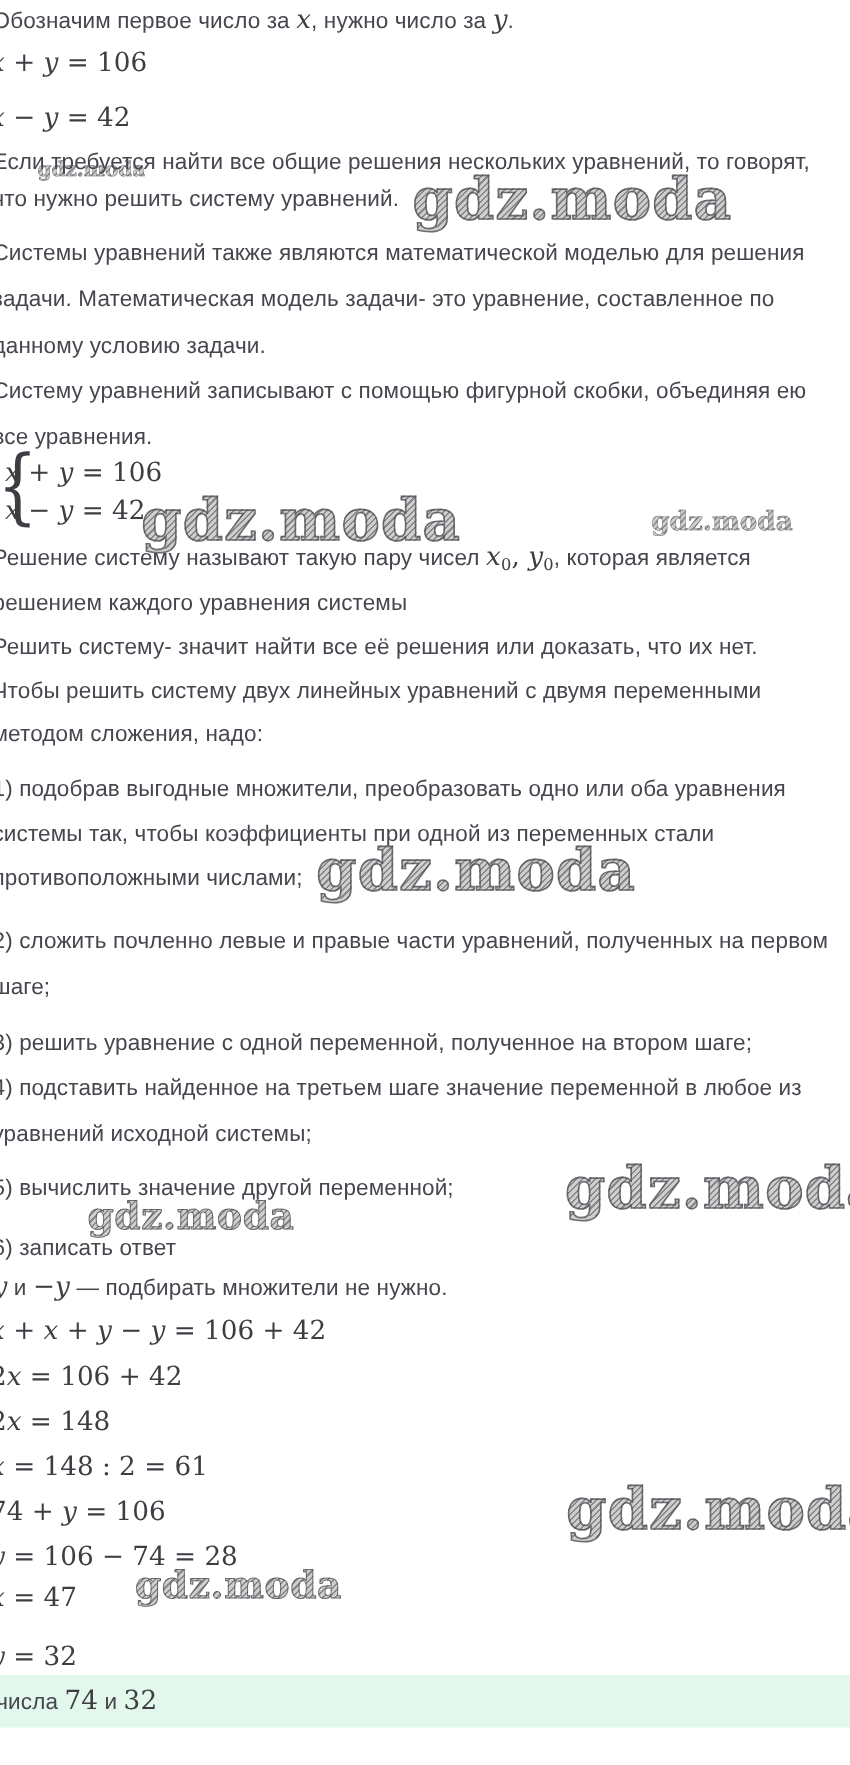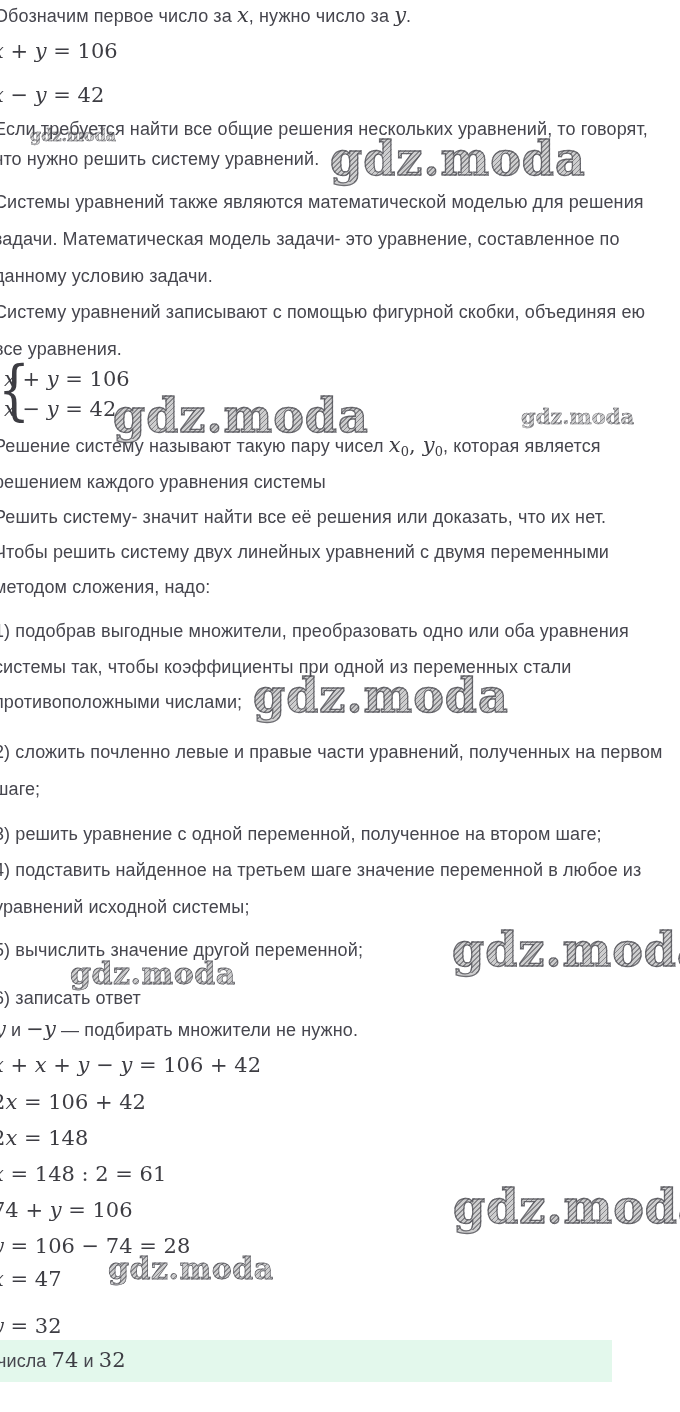--- a/index.html
+++ b/index.html
@@ -68,21 +68,21 @@
     letter-spacing: 1px;
     line-height: 1;
   }
   .wm-sm { font-size: 16px; -webkit-text-stroke-width: 0.4px; letter-spacing: 0; }
   .wm-md { font-size: 30px; -webkit-text-stroke-width: 0.8px; letter-spacing: 0.5px; }
   .wm-bg { font-size: 46px; }
   
   .answer-box {
     position: absolute;
     left: 0; top: 1340px;
-    width: 612px; height: 42px;
+    width: 680px; height: 42px;
     background: #e3f8ec;
   }
   .answer-box .ln {
     position: absolute;
     left: -3px; top: 9px;
   }
 </style>
 </head>
 <body>
 

